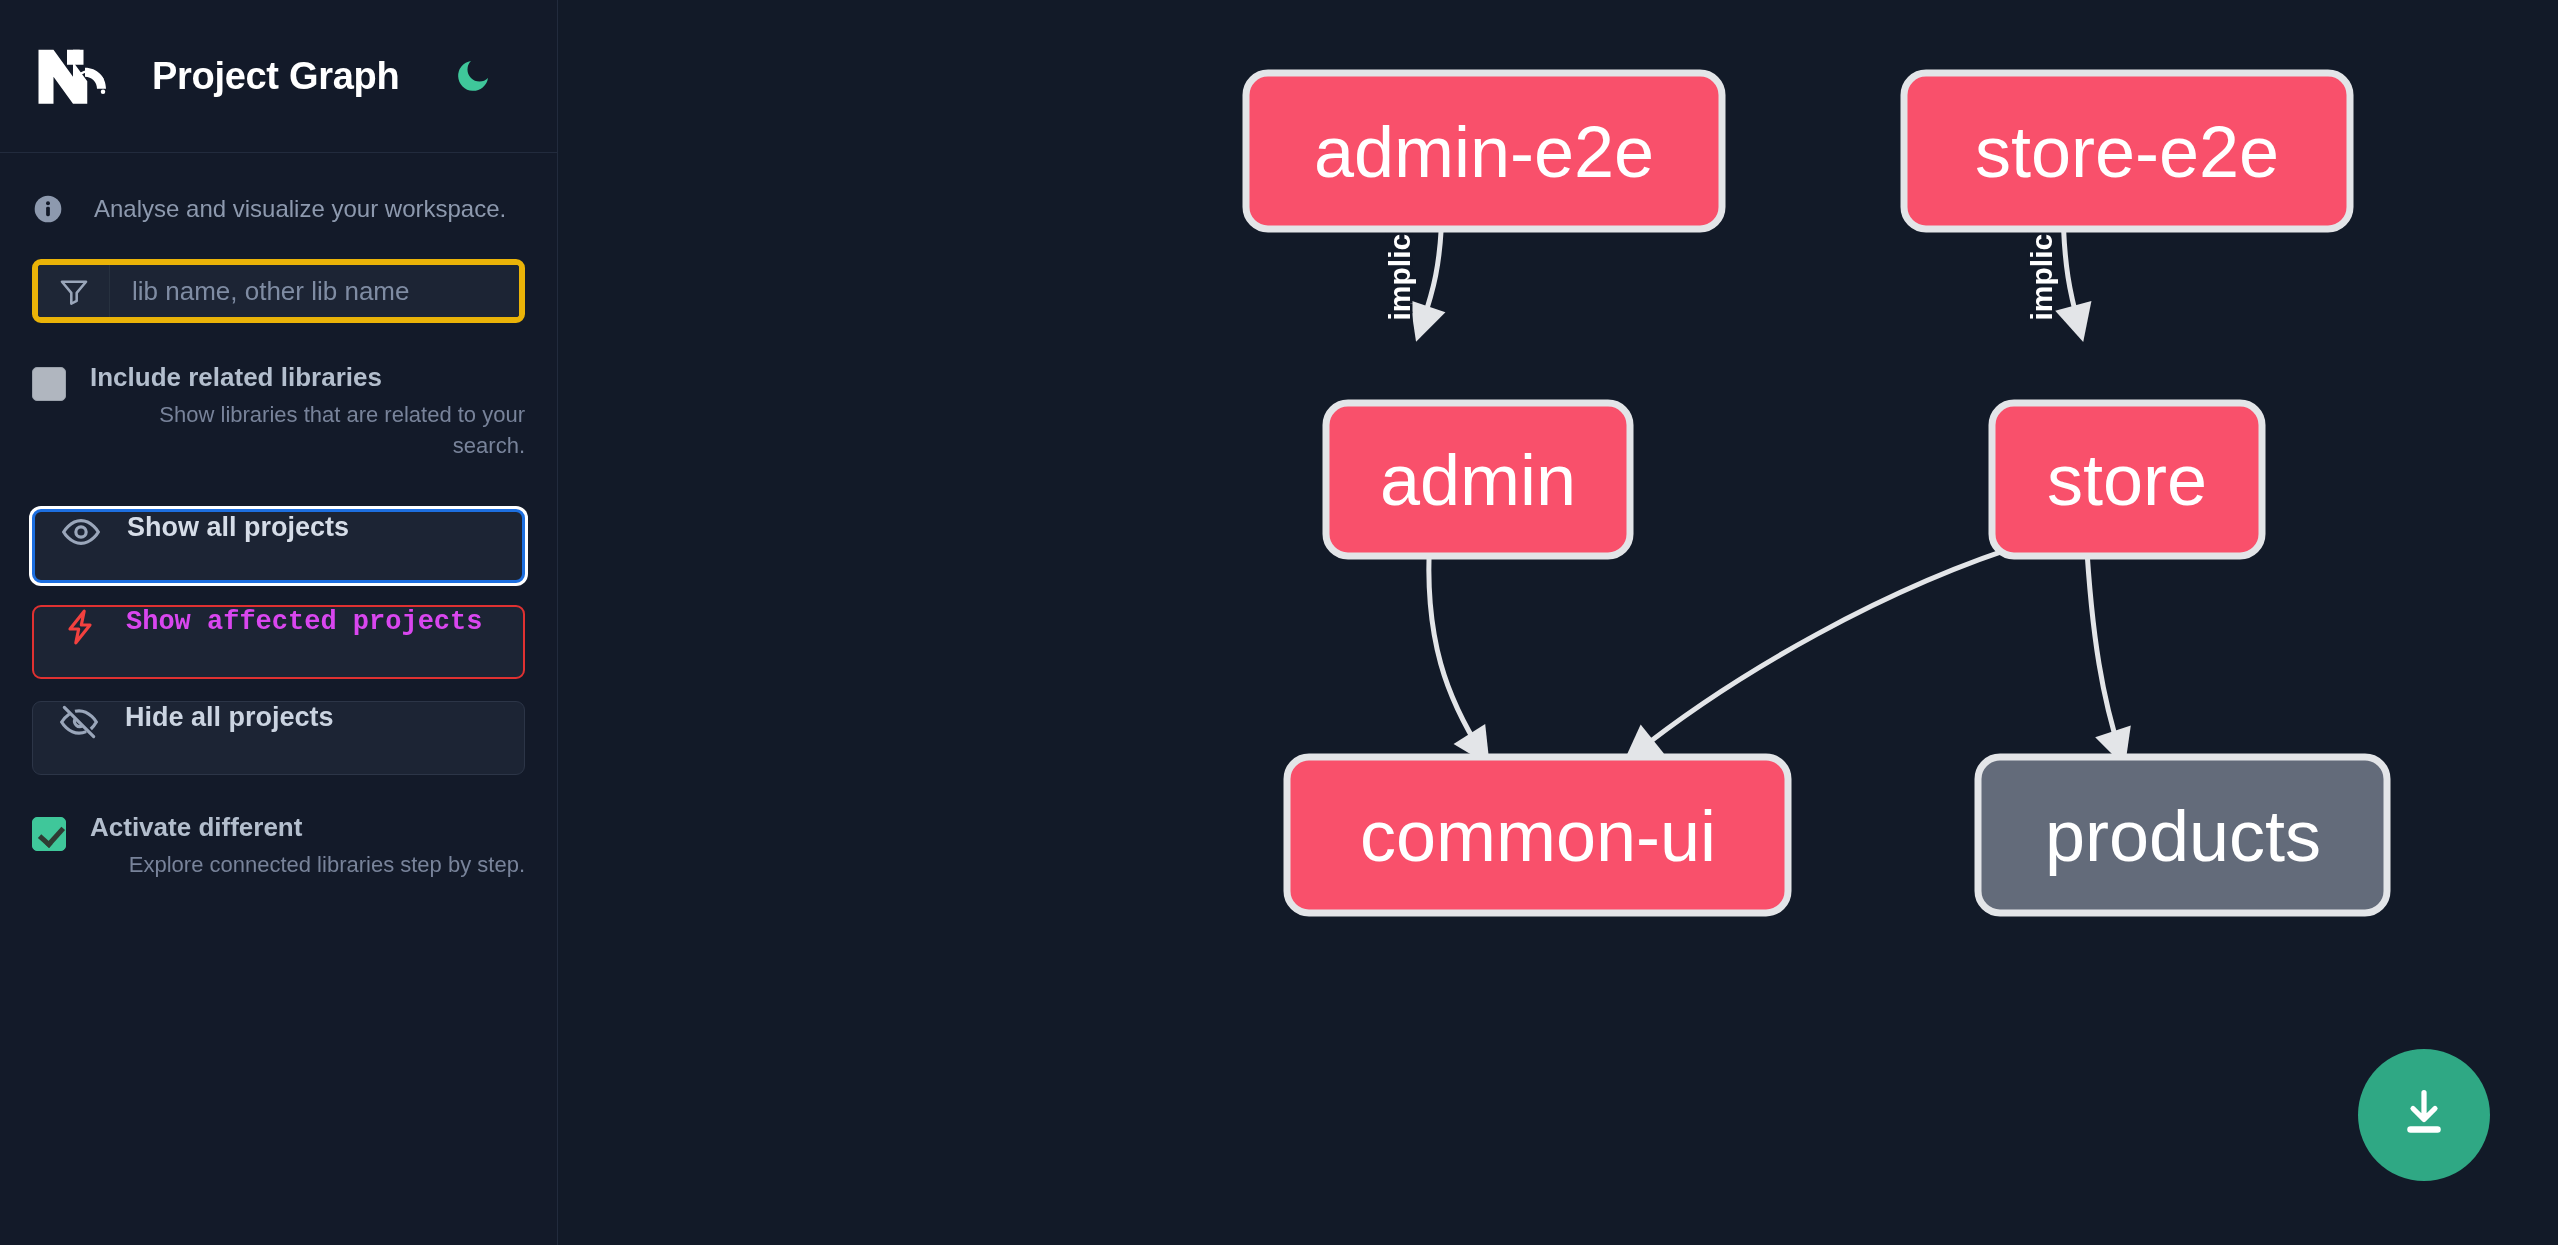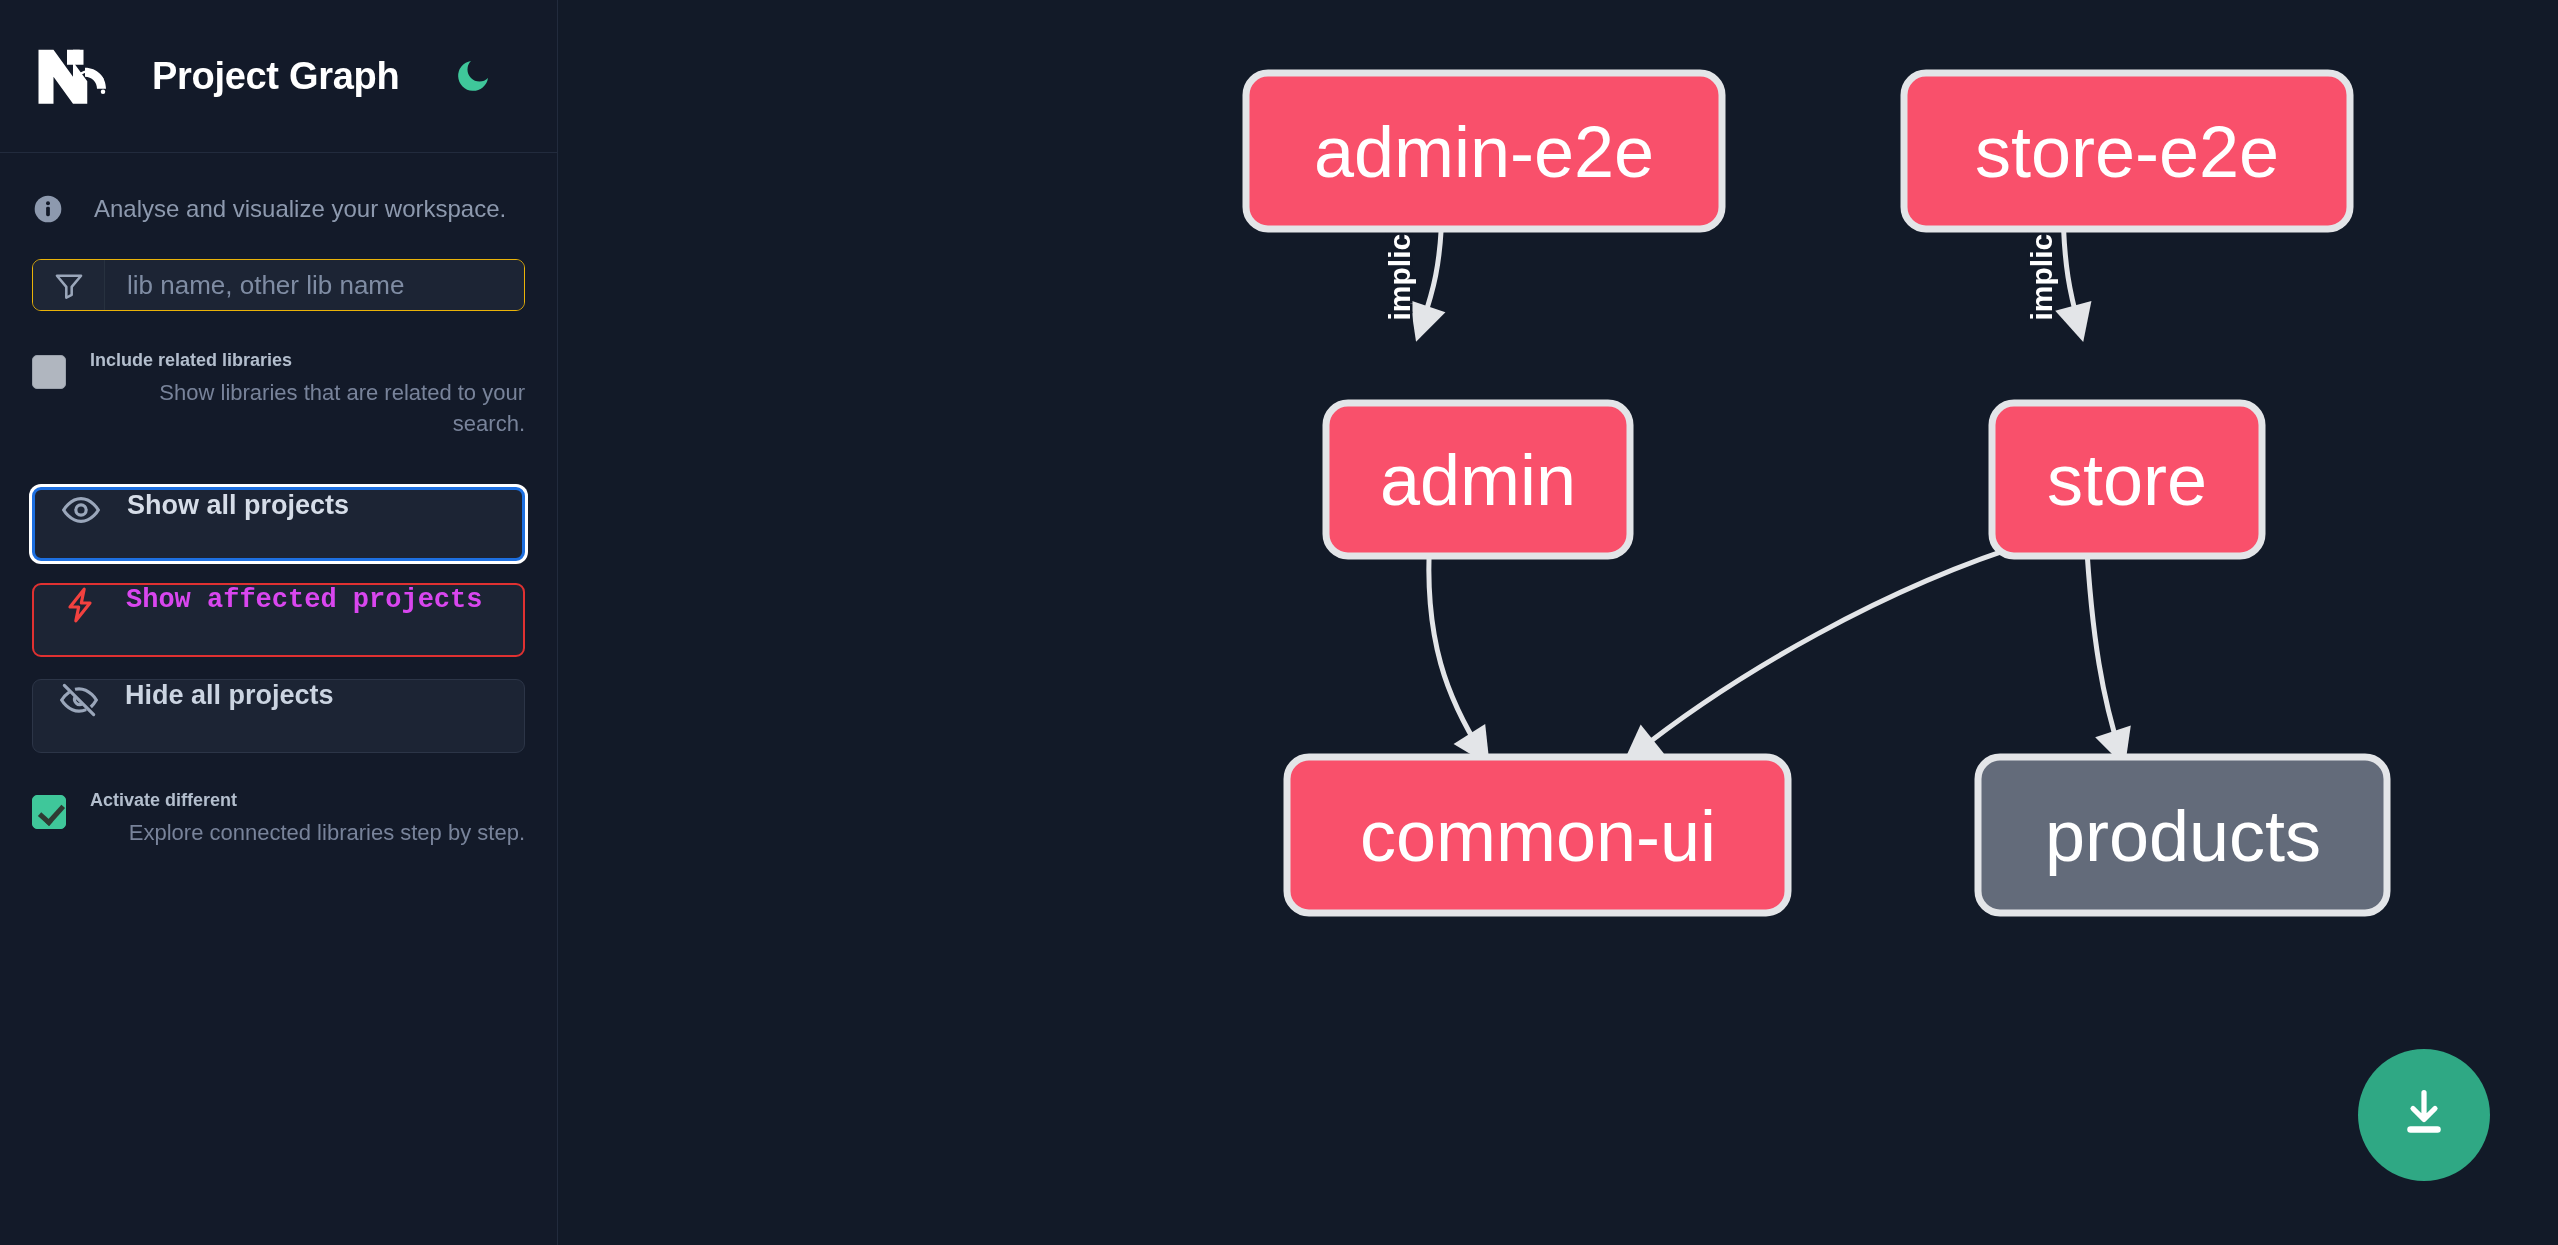--- a/index.html
+++ b/index.html
@@ -38,22 +38,22 @@
   .tagline {
     display:flex; align-items:center; gap:30px;
     padding:40px 0 34px 0;
   }
   .info-icon { width:32px; height:32px; flex:0 0 32px; }
   .tagline-text { color:#8D99AE; font-size:24px; line-height:1.35; }
 
   
   .search-row {
     display:flex; align-items:stretch;
-    height:52px; border-radius:9px; overflow:hidden;
-    background:#1C2434; border:1px solid #eab308;
+    height:64px; border-radius:9px; overflow:hidden;
+    background:#1C2434; border:6px solid #eab308;
     margin-bottom:38px;
   }
   .search-iconbox {
     width:72px; display:flex; align-items:center; justify-content:center;
     background:#1E2636; border-right:1px solid #27313f;
   }
   .funnel-icon { width:34px; height:34px; }
   .search-input {
     flex:1; border:0; outline:none; background:#1C2434;
     color:#D3DAE6; font-size:26px; padding:0 22px;
@@ -69,21 +69,21 @@
   }
   .chk.disabled { background:#B0B6BF; border:1px solid #9AA1AB; }
   .chk.unchecked { background:#FFFFFF; border:1px solid #3B4454; }
   .chk.checked { background:#3FC79A; border:1px solid #3FC79A; }
   .chk.checked::after {
     content:""; position:absolute; left:11px; top:4px;
     width:10px; height:19px; border:solid #2F3B33;
     border-width:0 5px 5px 0; transform:rotate(42deg);
   }
   .chk-txt { flex:1; }
-  .chk-label { color:#B3BECD; font-size:18px; font-weight:700; line-height:1.25; }
+  .chk-label { color:#B3BECD; font-size:26px; font-weight:700; line-height:1.25; }
   .chk-desc { color:#78839A; font-size:22px; line-height:1.42; margin-top:5px;text-align:right; }
 
   
   .btn {
     display:flex; align-items:flex-start; gap:26px;
     height:74px; padding:0 26px; margin-bottom:22px;
     border-radius:9px; background:#1C2434;
     border:1px solid #2C3547; cursor:pointer;
   }
   .btn-label { font-size:27px; font-weight:700; }

